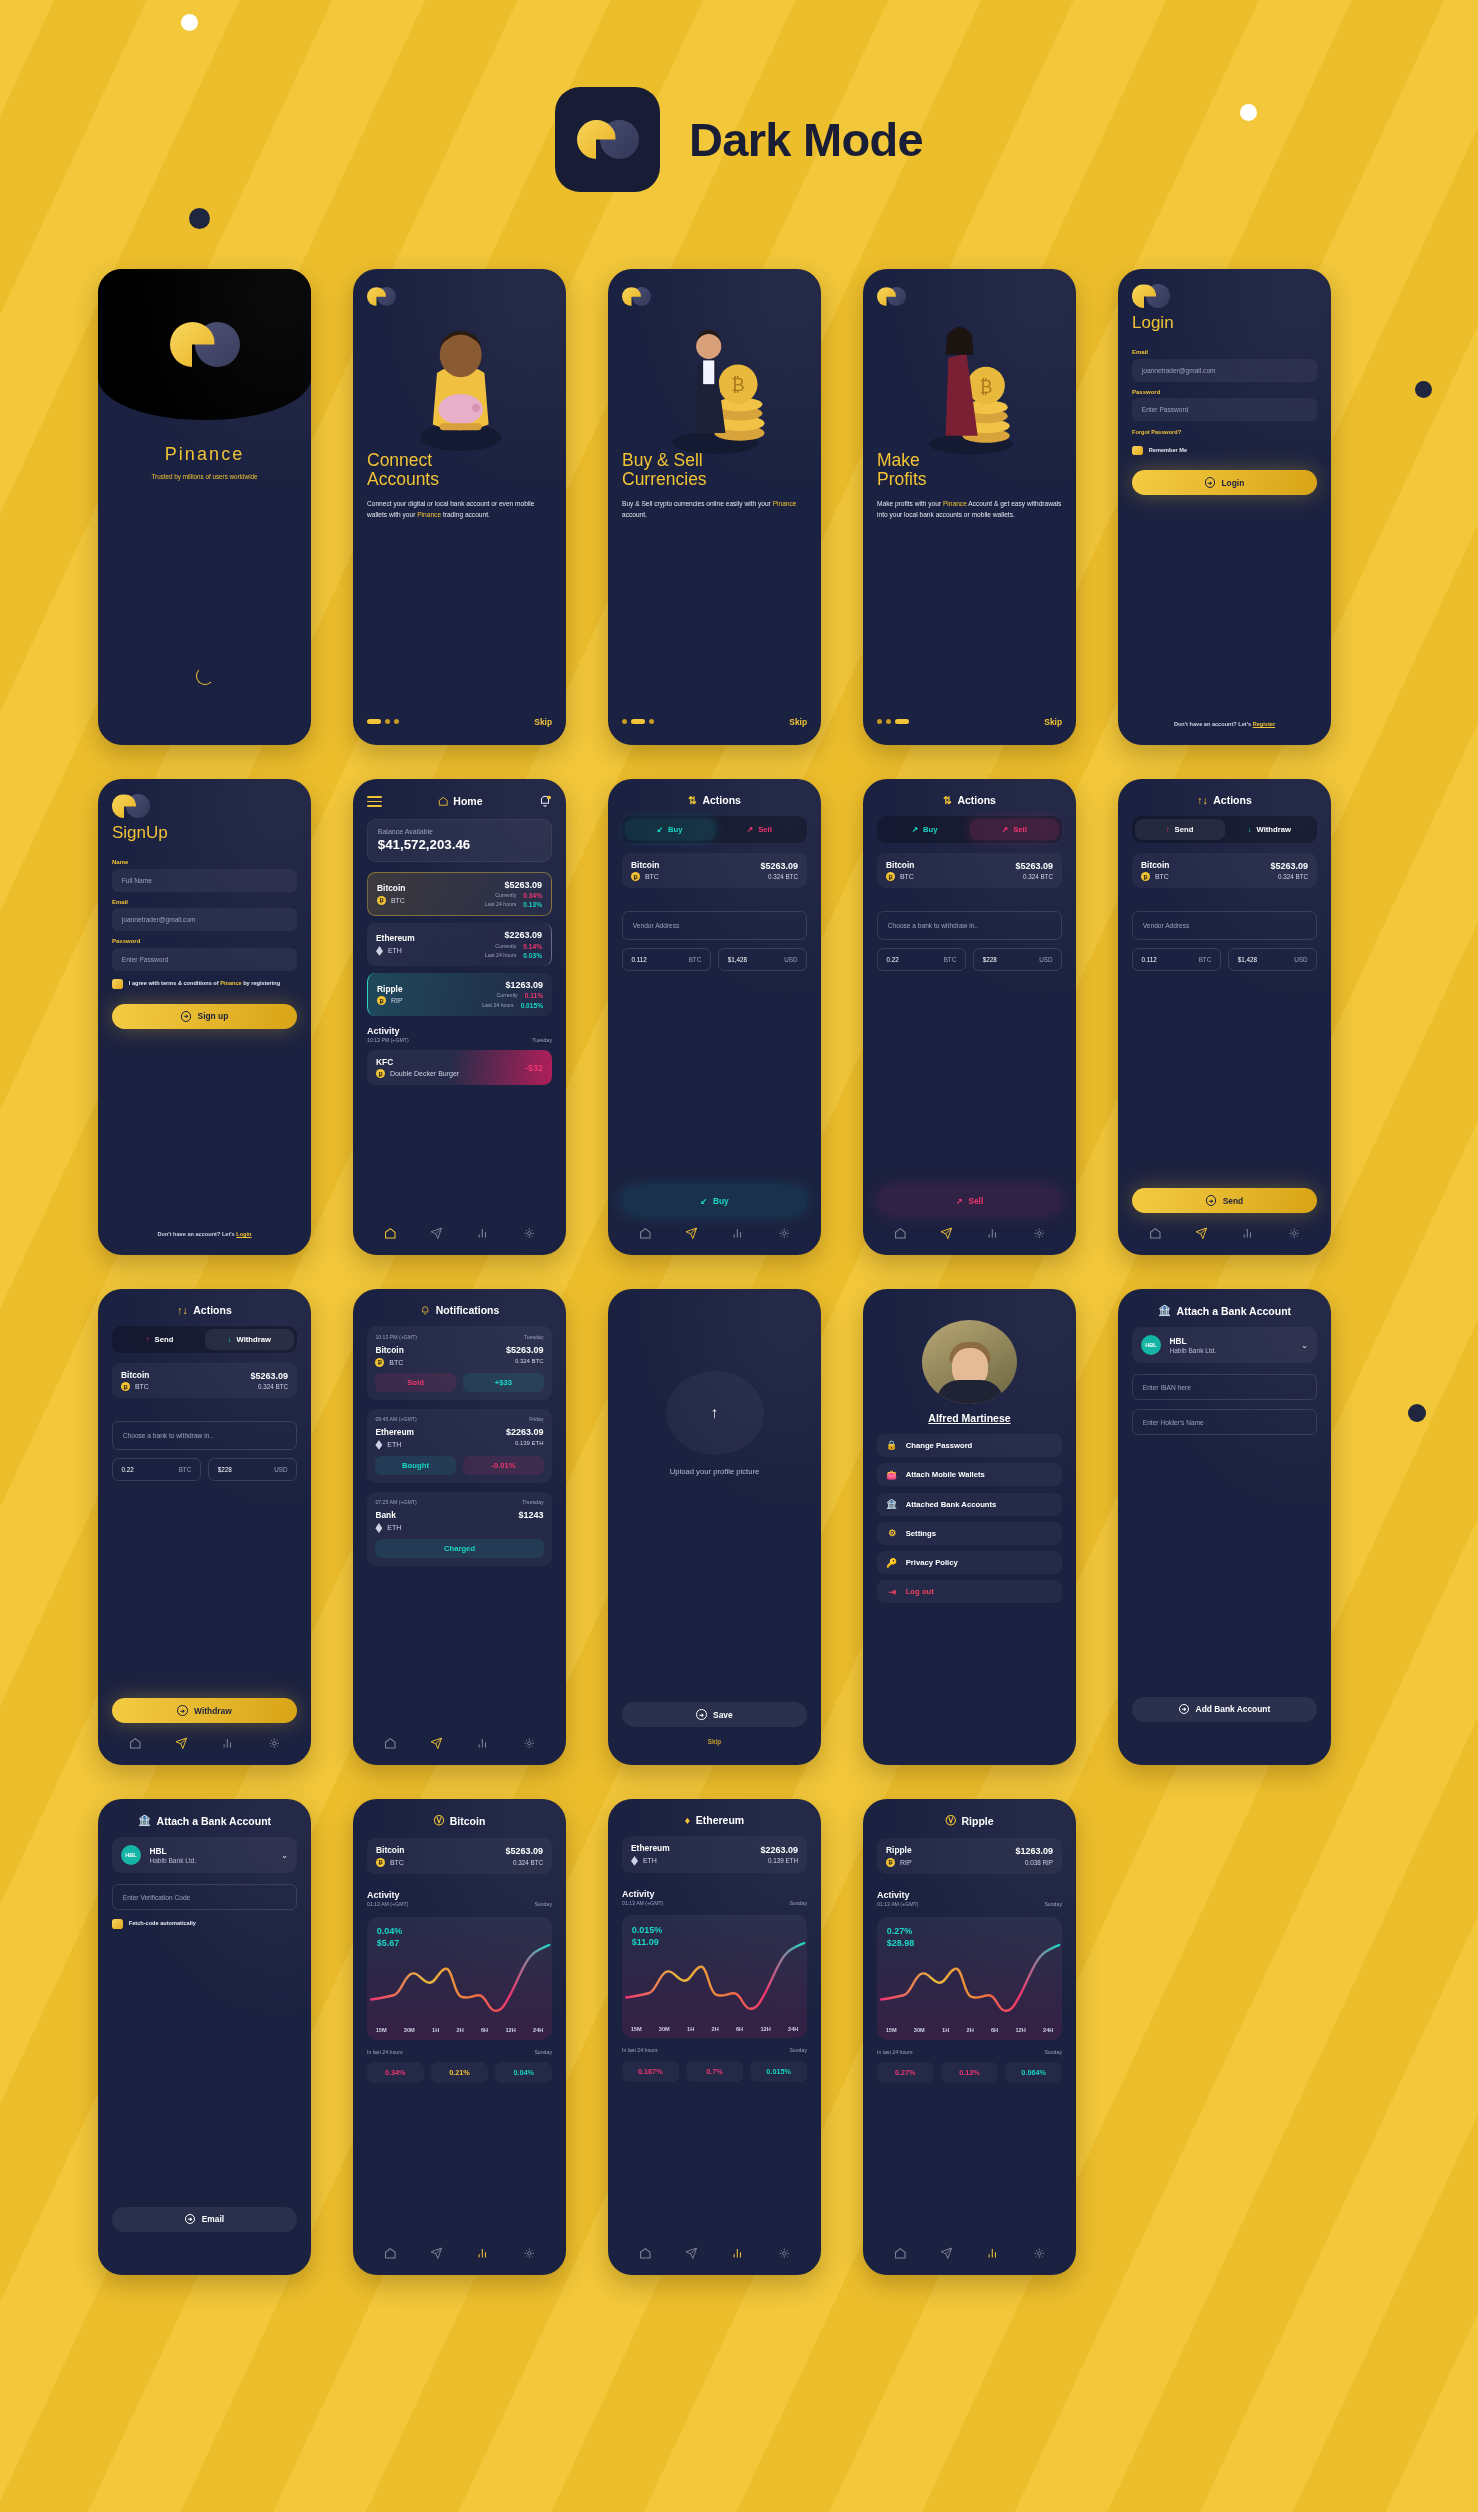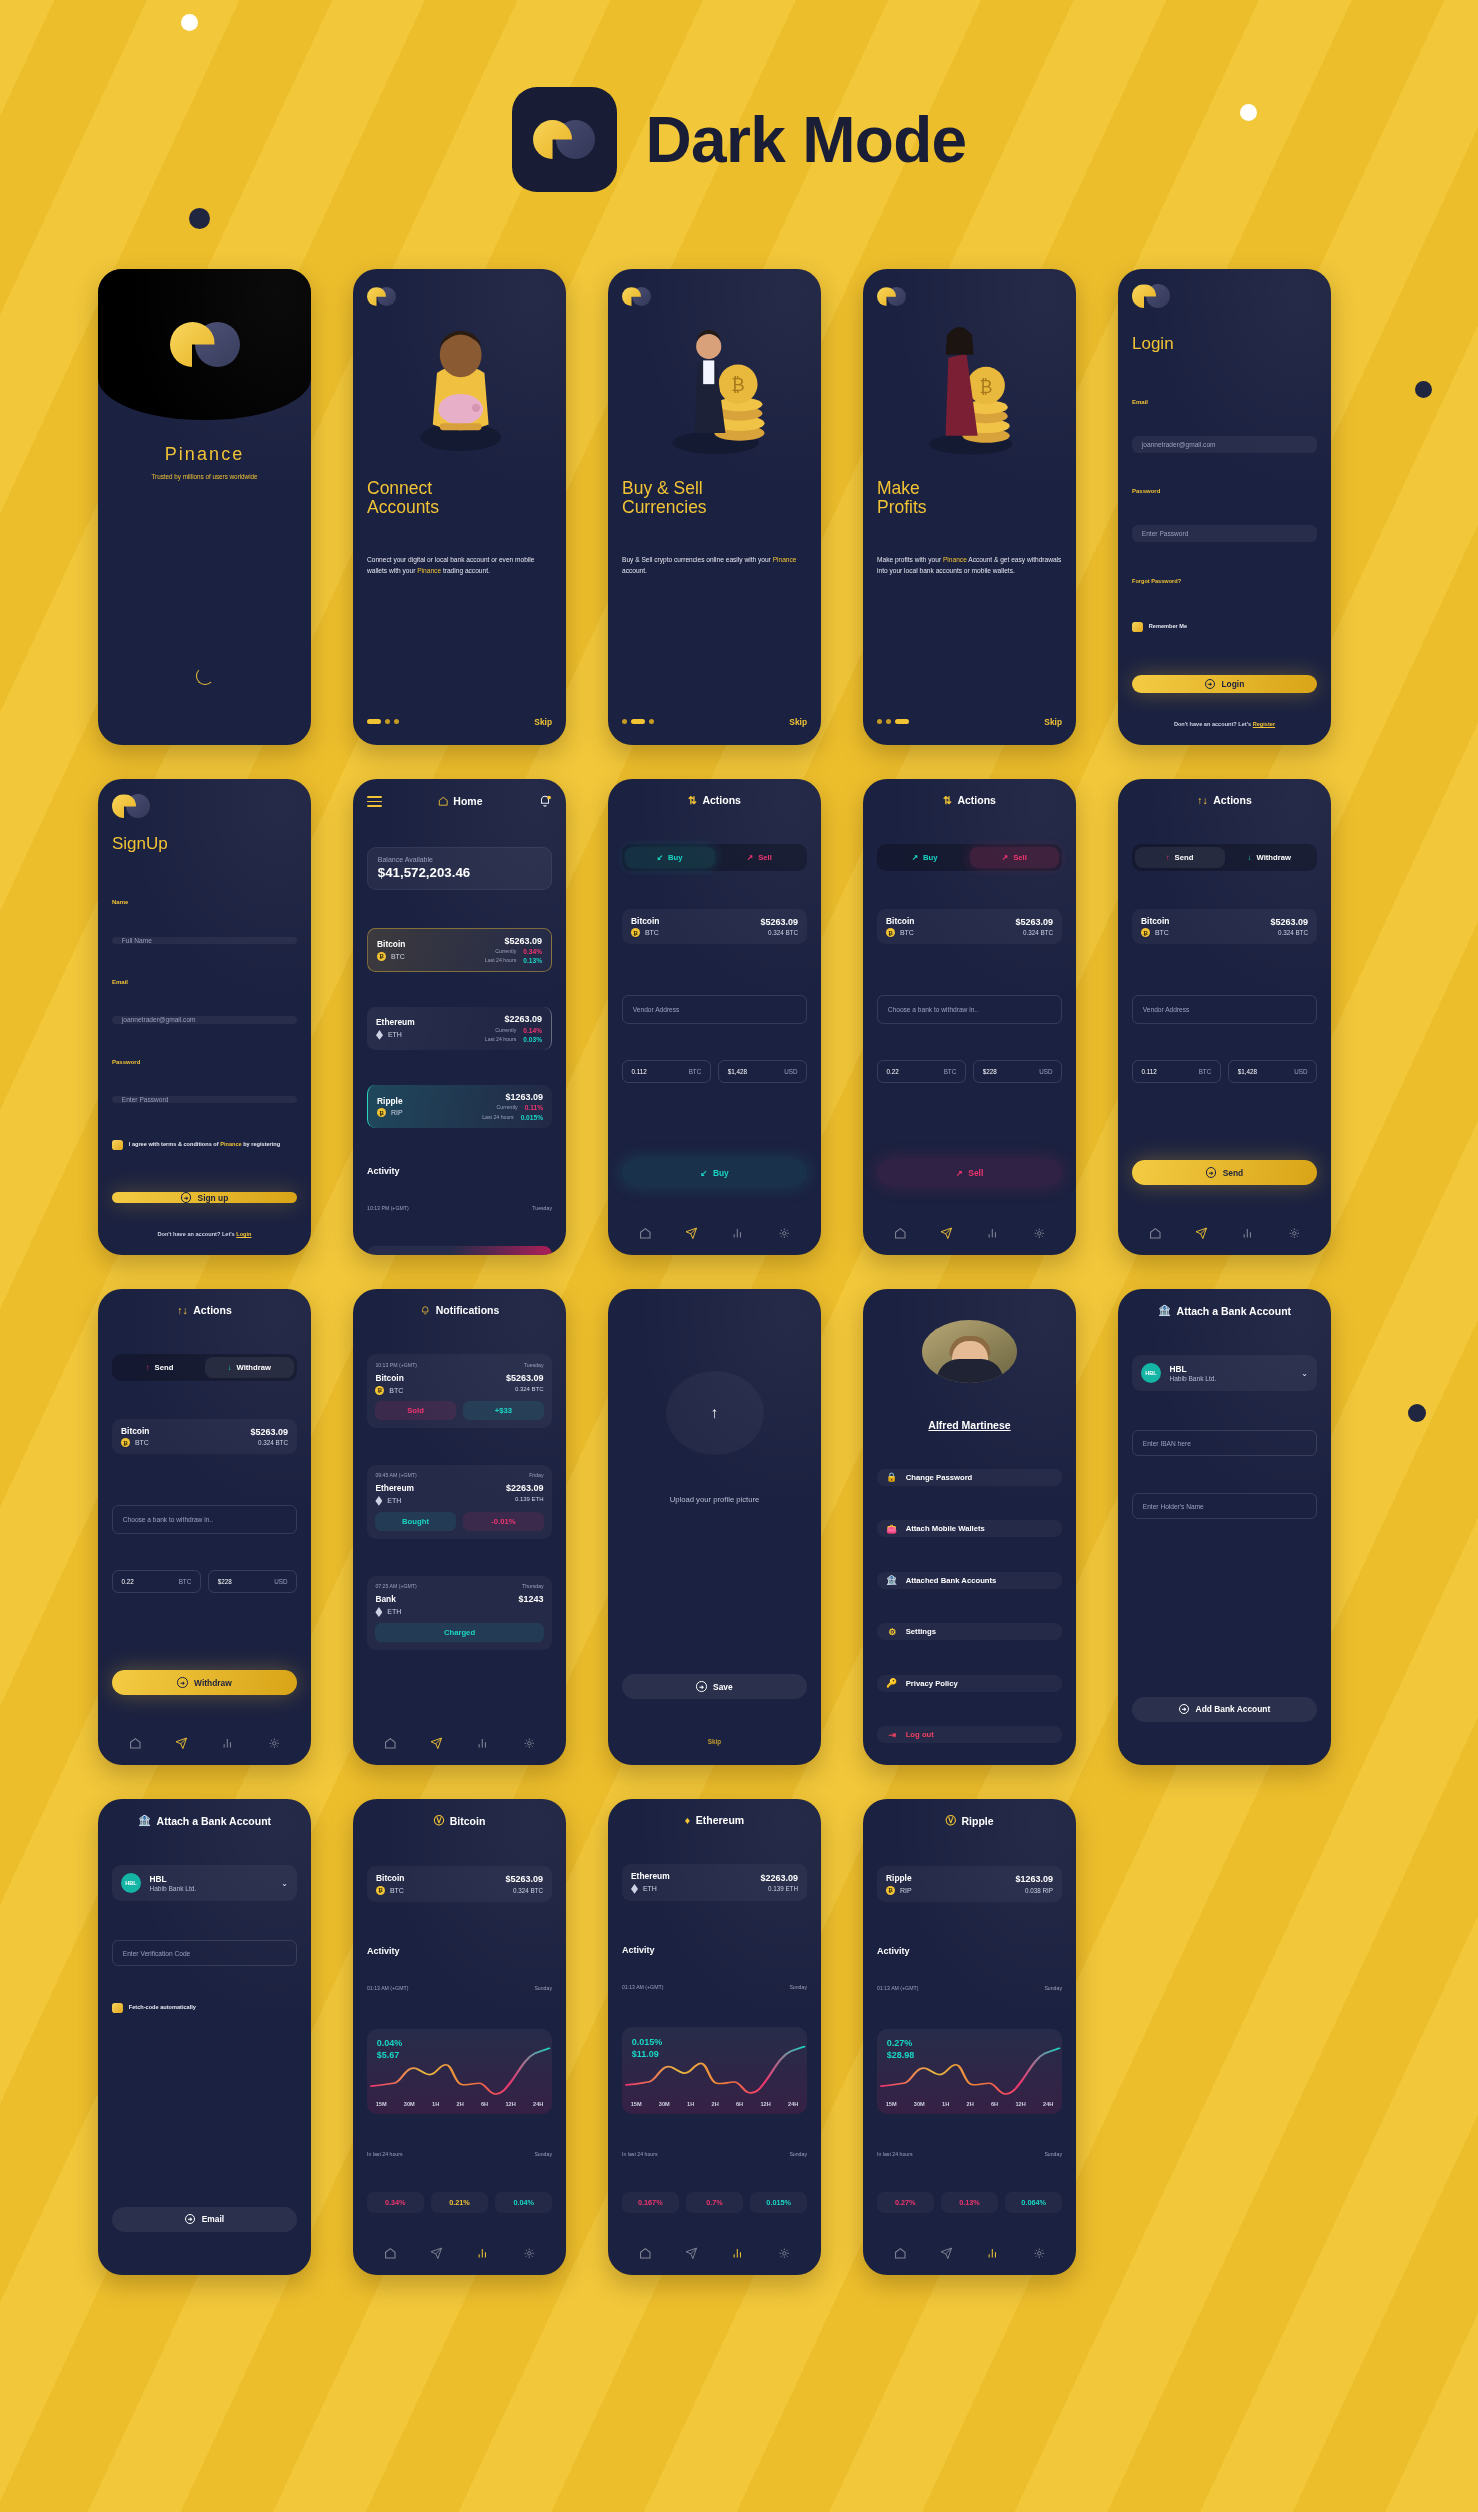--- a/index.html
+++ b/index.html
@@ -15,33 +15,33 @@
     opacity:1;
   }
   .dot{position:absolute;border-radius:50%;}
   
   .header{position:absolute;top:87px;left:0;width:100%;display:flex;align-items:center;justify-content:center;gap:29px;z-index:5;}
   .logo-tile{width:105px;height:105px;border-radius:25px;background:#181d35;display:flex;align-items:center;justify-content:center;}
   .mark{position:relative;width:62px;height:39px;}
   .mark .m-dark{position:absolute;right:0;top:0;width:39px;height:39px;border-radius:50%;background:linear-gradient(135deg,#474b6e,#323758);}
   .mark .m-gold{position:absolute;left:0;top:0;width:39px;height:39px;border-radius:50%;background:linear-gradient(135deg,#f7d358,#eab325);
       clip-path:polygon(0 0,100% 0,100% 50%,50% 50%,50% 100%,0 100%);}
-  .hdr-title{font-size:64px;font-weight:bold;color:#191d35;letter-spacing:-0.7px;}
+  .hdr-title{font-size:47px;font-weight:bold;color:#191d35;letter-spacing:-0.7px;}
   
   .grid{position:absolute;top:269px;left:98px;width:1288px;display:flex;flex-direction:column;gap:34px;z-index:4;}
   .row{display:flex;gap:42px;}
   .phone{
     width:213px;height:476px;border-radius:24px;
     background:#1b2140;position:relative;overflow:hidden;flex:0 0 auto;
     box-shadow:0 9.8px 24px rgba(60,40,0,.28);
     color:#fff;
   }
   .phone::after{content:"";position:absolute;inset:0;pointer-events:none;
     background:radial-gradient(120% 70% at 85% 5%, rgba(255,255,255,.045), transparent 60%);}
-  .pad{padding:15.4px 14px;height:100%;display:flex;flex-direction:column;position:relative;z-index:2;gap:28px;}
+  .pad{padding:15.4px 14px;height:100%;display:flex;flex-direction:column;position:relative;z-index:2;}
   
   .scr-title{display:flex;align-items:center;justify-content:center;gap:5.6px;font-size:10.5px;font-weight:bold;color:#fff;margin-bottom:9.8px;}
   .scr-title .ic{color:#f1c335;font-size:10.5px;}
   
   .splash-top{position:absolute;top:0;left:0;right:0;height:151px;background:#000;border-radius:0 0 105px 105px/0 0 42px 42px;display:flex;align-items:center;justify-content:center;}
   .splash-mark{position:relative;width:70px;height:45px;}
   .splash-mark .d{position:absolute;right:0;top:0;width:45px;height:45px;border-radius:50%;background:linear-gradient(135deg,#4a4e74,#333858);}
   .splash-mark .g{position:absolute;left:0;top:0;width:45px;height:45px;border-radius:50%;background:linear-gradient(135deg,#f8d65d,#e9b221);
     clip-path:polygon(0 0,100% 0,100% 50%,50% 50%,50% 100%,0 100%);}
   .splash-body{position:absolute;top:175px;left:0;right:0;text-align:center;}

